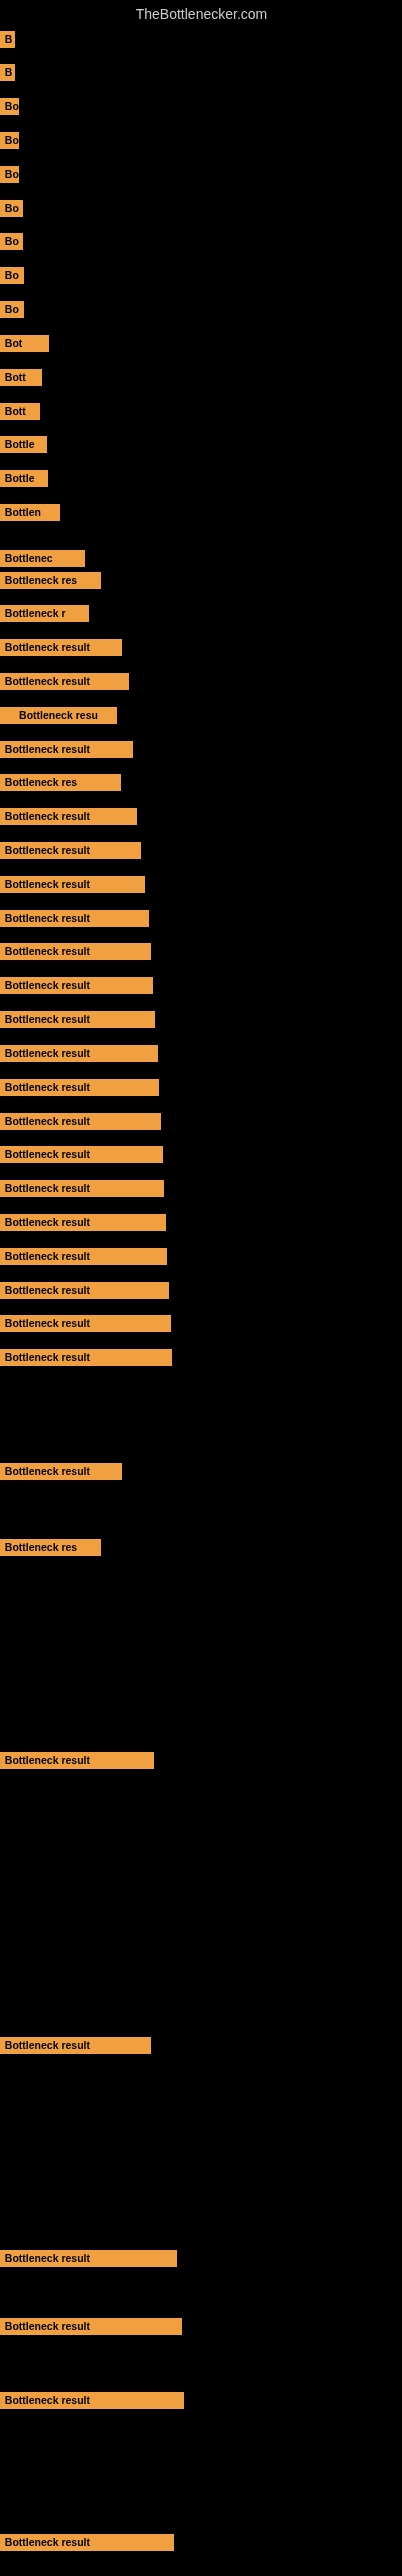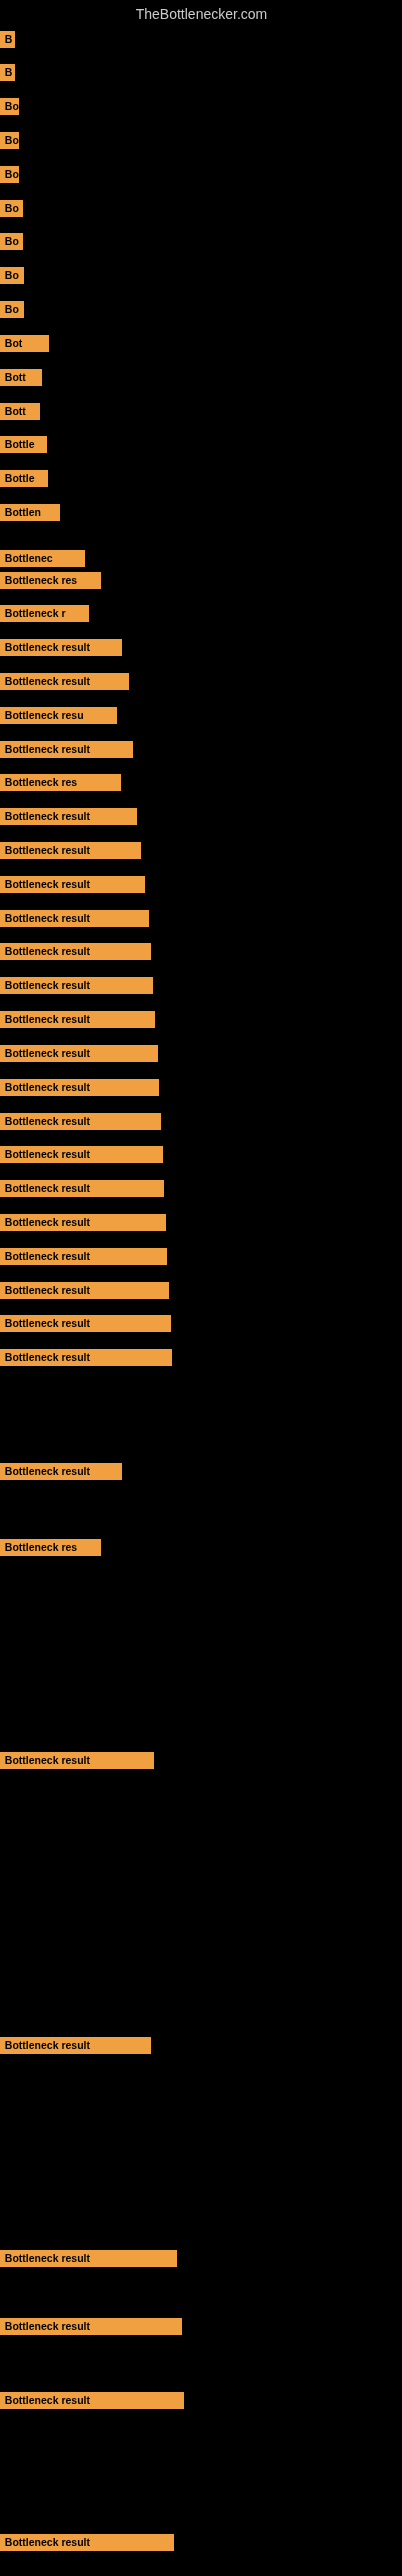--- a/index.html
+++ b/index.html
@@ -57,21 +57,21 @@
     <div class="bottleneck-item" style="top: 369px; width: 42px;">Bott</div>
     <div class="bottleneck-item" style="top: 403px; width: 40px;">Bott</div>
     <div class="bottleneck-item" style="top: 436px; width: 47px;">Bottle</div>
     <div class="bottleneck-item" style="top: 470px; width: 48px;">Bottle</div>
     <div class="bottleneck-item" style="top: 504px; width: 60px;">Bottlen</div>
     <div class="bottleneck-item" style="top: 538px; width: 85px; margin-top: 12px;">Bottlenec</div>
     <div class="bottleneck-item" style="top: 572px; width: 101px;">Bottleneck res</div>
     <div class="bottleneck-item" style="top: 605px; width: 89px;">Bottleneck r</div>
     <div class="bottleneck-item" style="top: 639px; width: 122px;">Bottleneck result</div>
     <div class="bottleneck-item" style="top: 673px; width: 129px;">Bottleneck result</div>
-    <div class="bottleneck-item" style="top: 707px; width: 117px;">Bottleneck resu</div>
+    <div class="bottleneck-item" style="top: 707px; width: 117px; text-align: center;">Bottleneck resu</div>
     <div class="bottleneck-item" style="top: 741px; width: 133px;">Bottleneck result</div>
     <div class="bottleneck-item" style="top: 774px; width: 121px;">Bottleneck res</div>
     <div class="bottleneck-item" style="top: 808px; width: 137px;">Bottleneck result</div>
     <div class="bottleneck-item" style="top: 842px; width: 141px;">Bottleneck result</div>
     <div class="bottleneck-item" style="top: 876px; width: 145px;">Bottleneck result</div>
     <div class="bottleneck-item" style="top: 910px; width: 149px;">Bottleneck result</div>
     <div class="bottleneck-item" style="top: 943px; width: 151px;">Bottleneck result</div>
     <div class="bottleneck-item" style="top: 977px; width: 153px;">Bottleneck result</div>
     <div class="bottleneck-item" style="top: 1011px; width: 155px;">Bottleneck result</div>
     <div class="bottleneck-item" style="top: 1045px; width: 158px;">Bottleneck result</div>

